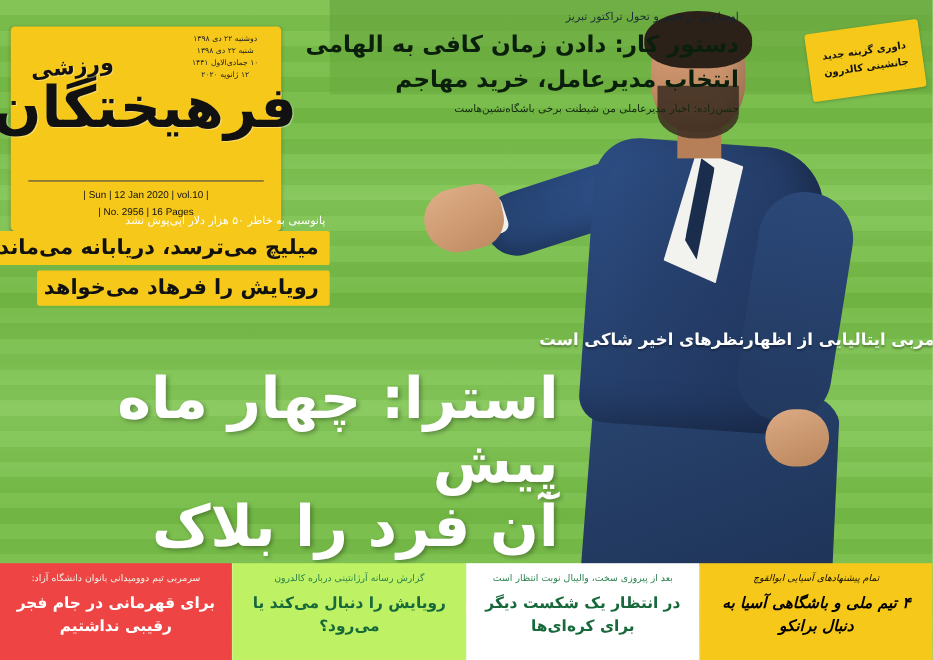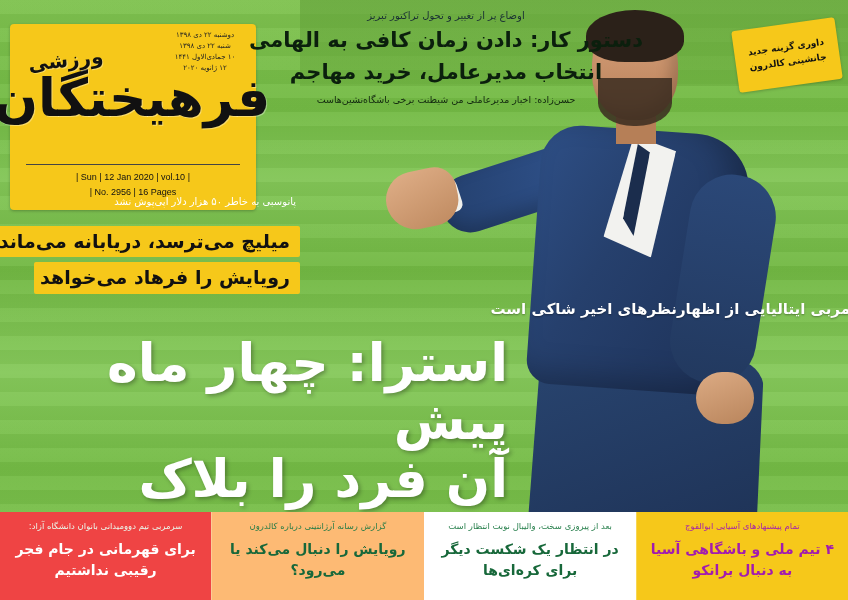--- a/index.html
+++ b/index.html
@@ -124,32 +124,32 @@
   .ribbon{
     position:absolute;left:735px;top:24px;width:104px;height:62px;
     background:#f6c81a;transform:rotate(-8deg);border-radius:3px;
     box-shadow:0 1px 3px rgba(0,0,0,.22);
     display:flex;flex-direction:column;align-items:center;justify-content:center;
     font-size:9px;line-height:1.7;color:#111;font-weight:bold;text-align:center;
   }
 
   
   .top-head{
-    position:absolute;left:236px;top:10px;width:420px;text-align:center;color:#0c2a12;
+    position:absolute;left:252px;top:10px;width:420px;text-align:right;color:#0c2a12;
   }
   .top-kicker{font-size:10px;color:#123;opacity:.9;margin-bottom:4px;}
   .top-title{font-size:21px;font-weight:bold;line-height:1.5;color:#0b1f0d;}
   .top-sub{font-size:9.5px;margin-top:6px;color:#12280f;}
 
   
   .left-kicker{
     position:absolute;left:6px;top:196px;width:290px;
     font-size:10px;color:#fff;text-align:right;
   }
-  .left-lines{position:absolute;left:0;top:226px;width:300px;}
+  .left-lines{position:absolute;left:0;top:210px;width:300px;}
   .yline{
     display:block;background:#f6c81a;color:#111;font-weight:bold;
     font-size:19px;line-height:1.55;padding:1px 10px 1px 6px;margin-bottom:5px;
     width:max-content;border-radius:2px;
   }
 
   
   .main-kicker{
     position:absolute;left:0;top:300px;width:836px;text-align:right;
     font-size:15px;color:#ffffff;padding-left:14px;font-weight:bold;
@@ -164,23 +164,23 @@
 
   
   .bottom{
     position:absolute;left:0;bottom:0;width:848px;height:88px;display:flex;
   }
   .bcell{
     flex:1;position:relative;padding:8px 10px 6px;box-sizing:border-box;text-align:center;
     border-left:1px solid rgba(255,255,255,.25);
   }
   .bcell:last-child{border-left:none;}
-  .bc-y{background:#f6c81a;color:#a21caf;}
+  .bc-y{background:#f6c81a;color:#000000;font-style:italic;}
   .bc-w{background:#ffffff;color:#111;}
-  .bc-b{background:#fdba74;color:#111;}
+  .bc-b{background:#bef264;color:#111;}
   .bc-g{background:#ef4444;color:#fff;}
   .bkicker{font-size:8.5px;line-height:1.5;margin-bottom:6px;opacity:.95;}
   .btitle{font-size:14px;font-weight:bold;line-height:1.5;}
   .bc-g .bkicker{color:#eafff3;}
   .bc-w .bkicker{color:#1f7a45;}
   .bc-b .bkicker{color:#1f7a45;}
   .bc-w .btitle, .bc-b .btitle{color:#17683a;}
 </style>
 </head>
 <body>

